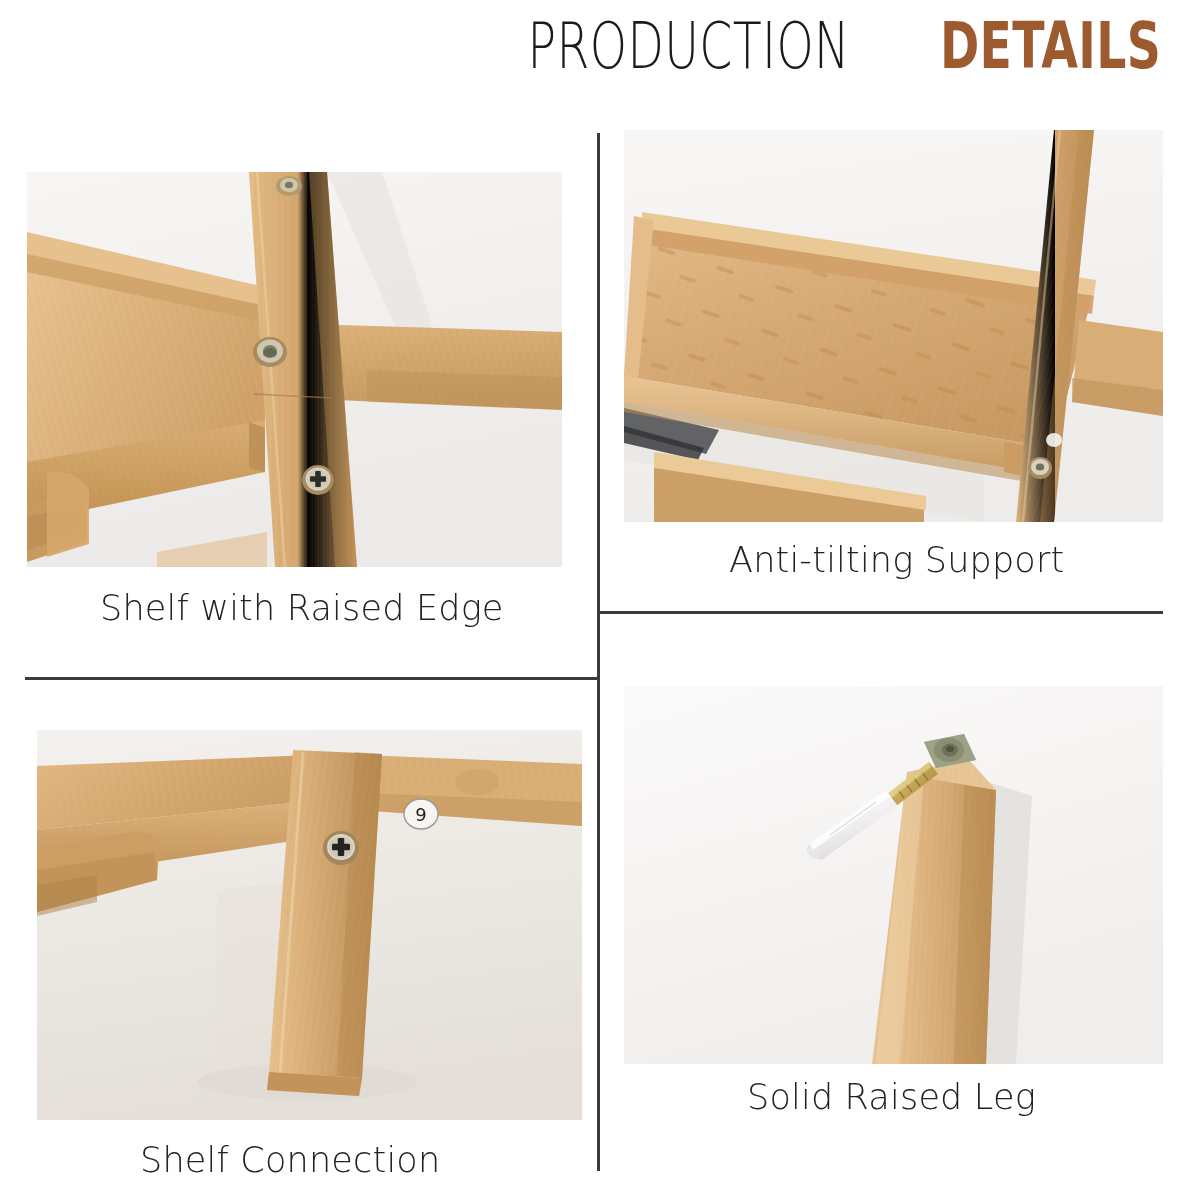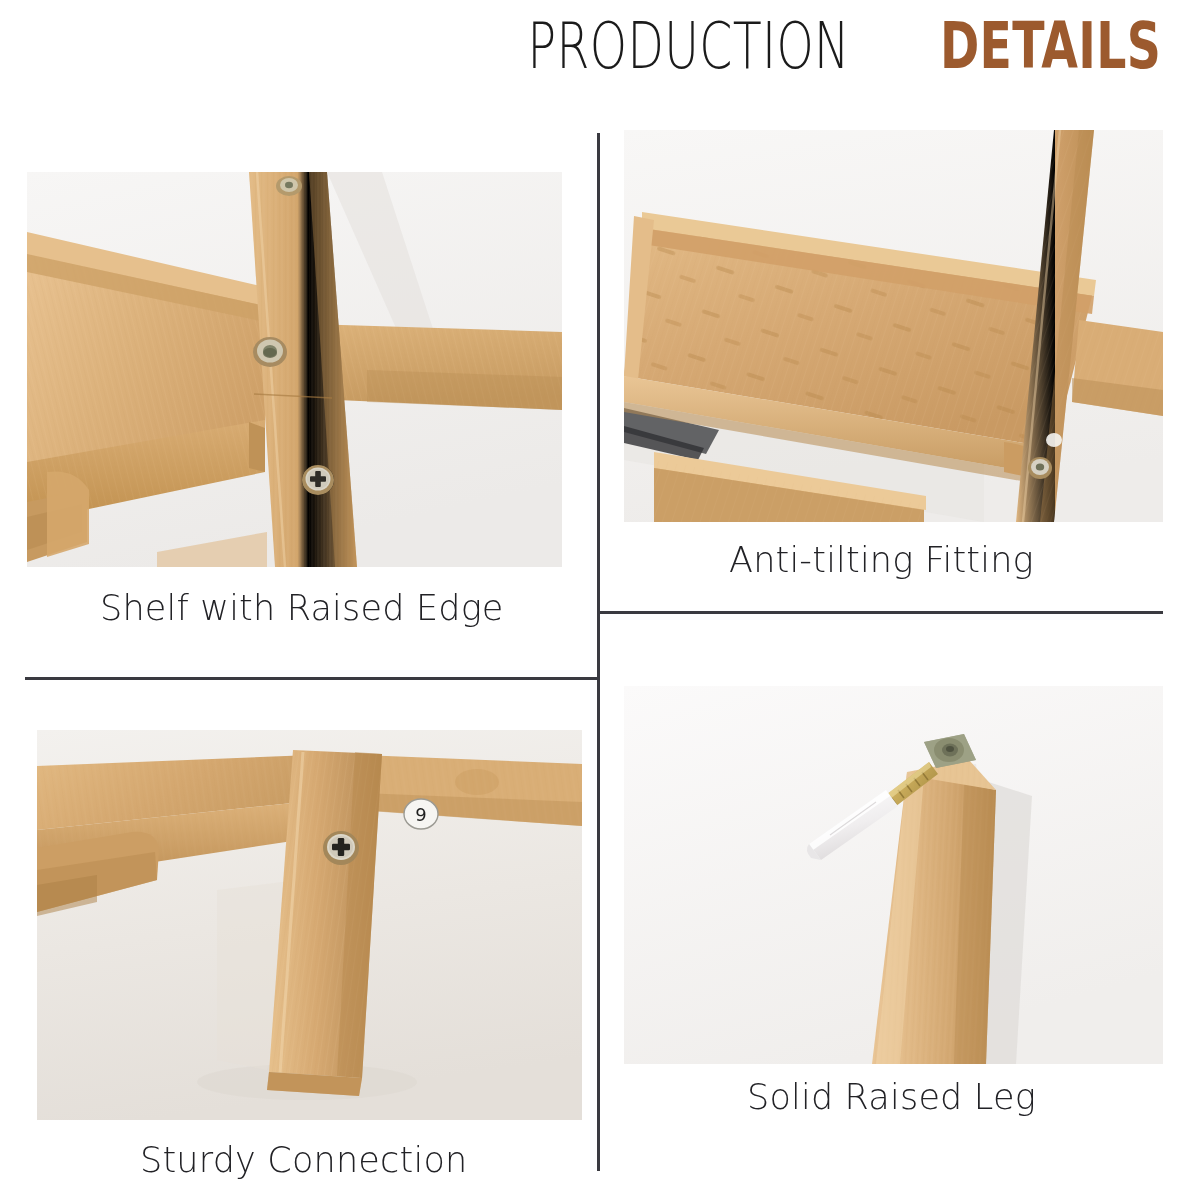--- a/index.html
+++ b/index.html
@@ -267,21 +267,21 @@
     <path d="M455 0 L470 0 L430 392 L416 392 Z" fill="#b68a50" opacity="0.4"></path>
     <line x1="436" y1="0" x2="399" y2="392" stroke="#f0d3a8" stroke-width="2.4" opacity="0.45"></line>
 
     <ellipse cx="416" cy="338" rx="12" ry="11" fill="#a88c5e"></ellipse>
     <ellipse cx="416" cy="337" rx="9" ry="8" fill="#d6d1c3"></ellipse>
     <ellipse cx="416" cy="337" rx="4.2" ry="3.6" fill="#6f7159"></ellipse>
 
     <ellipse cx="430" cy="310" rx="8" ry="7" fill="#f5f4f1" opacity="0.9"></ellipse>
   </svg>
 </div>
-<div class="caption" id="caption-anti-tilting">Anti-tilting Fitting</div>
+<div class="caption" id="caption-anti-tilting">Anti-tilting Support</div>
 
 <div class="photo" id="photo-sturdy-connection">
   <svg viewBox="0 0 545 390" preserveAspectRatio="none">
     <defs>
       <linearGradient id="p3bg" x1="0" y1="0" x2="0.2" y2="1">
         <stop offset="0" stop-color="#f3f1ee"></stop>
         <stop offset="0.55" stop-color="#ebe7e2"></stop>
         <stop offset="1" stop-color="#e4dfd9"></stop>
       </linearGradient>
       <linearGradient id="p3top" x1="0" y1="0" x2="1" y2="0.4">
@@ -345,21 +345,21 @@
     <ellipse cx="304" cy="117" rx="12" ry="11" fill="#cfc9ba"></ellipse>
     <g fill="#24231f">
       <rect x="300.8" y="108" width="6.4" height="18" rx="1.2"></rect>
       <rect x="295" y="113.8" width="18" height="6.4" rx="1.2"></rect>
     </g>
 
     <ellipse cx="384" cy="84" rx="17" ry="15" fill="#f6f5f2" stroke="#9b9a93" stroke-width="1.4"></ellipse>
     <text x="384" y="91" font-family="DejaVu Sans, Liberation Sans, sans-serif" font-size="18" fill="#1f1f1f" text-anchor="middle">9</text>
   </svg>
 </div>
-<div class="caption" id="caption-sturdy-connection">Sturdy Connection</div>
+<div class="caption" id="caption-sturdy-connection">Shelf Connection</div>
 
 <div class="photo" id="photo-solid-support-leg">
   <svg viewBox="0 0 539 378" preserveAspectRatio="none">
     <defs>
       <linearGradient id="p4wall" x1="0" y1="0" x2="0.4" y2="1">
         <stop offset="0" stop-color="#fbfafa"></stop>
         <stop offset="1" stop-color="#f0eeec"></stop>
       </linearGradient>
       <linearGradient id="p4leg" x1="0" y1="0" x2="1" y2="0">
         <stop offset="0" stop-color="#e9c596"></stop>

